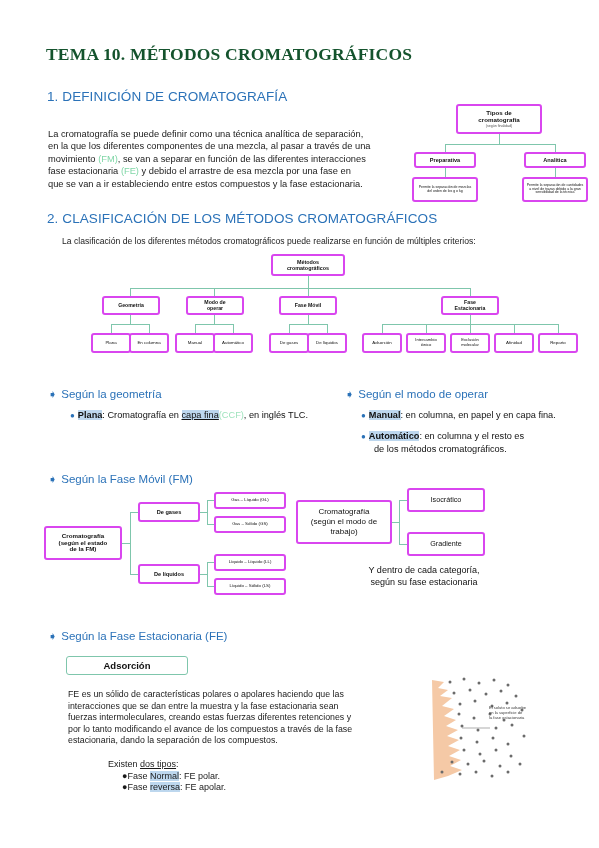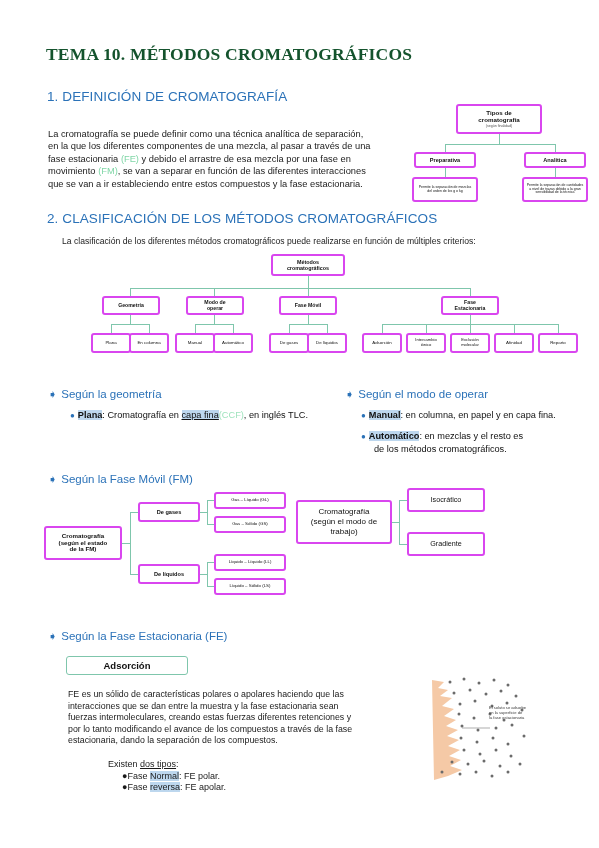--- a/index.html
+++ b/index.html
@@ -105,22 +105,22 @@
 
 <div class="page">
 
   <div class="doc-title">TEMA 10. MÉTODOS CROMATOGRÁFICOS</div>
 
   <div class="h2 s1">1. DEFINICIÓN DE CROMATOGRAFÍA</div>
 
   <div class="intro body-text">
     <div>La cromatografía se puede definir como una técnica analítica de separación,</div>
     <div>en la que los diferentes componentes de una mezcla, al pasar a través de una</div>
+    <div><span>movimiento </span><span class="green">(FM)</span><span>, se van a separar en función de las diferentes interacciones</span></div>
     <div><span>fase estacionaria </span><span class="green">(FE)</span><span> y debido el arrastre de esa mezcla por una fase en</span></div>
-    <div><span>movimiento </span><span class="green">(FM)</span><span>, se van a separar en función de las diferentes interacciones</span></div>
     <div>que se van a ir estableciendo entre estos compuestos y la fase estacionaria.</div>
   </div>
 
   <div id="d1">
     <div class="nb" style="left:44px;top:0px;width:86px;height:30px;font-size:6.2px;flex-direction:column;">
       <span>Tipos de</span>
       <span>cromatografía</span>
       <span class="sub">(según finalidad)</span>
     </div>
     <div class="ln v" style="left:87px;top:30px;height:10px;"></div>
@@ -210,21 +210,21 @@
   </div>
 
   <div class="arrow-head" style="position:absolute;left:345px;top:388px;text-align:center;">
     <span class="ar">➧</span><span>Según el modo de operar</span>
   </div>
   <div class="bullets" style="position:absolute;left:361px;top:409px;width:230px;">
     <div>
       <span class="b">●</span><span class="hl" style="font-weight:bold;">Manual</span><span>: en columna, en papel y en capa fina.</span>
     </div>
     <div style="margin-top:8px;">
-      <span class="b">●</span><span class="hl" style="font-weight:bold;">Automático</span><span>: en mezclas y el resto es</span>
+      <span class="b">●</span><span class="hl" style="font-weight:bold;">Automático</span><span>: en columna y el resto es</span>
       <div style="margin-left:13px;">de los métodos cromatográficos.</div>
     </div>
   </div>
 
   <div class="arrow-head" style="position:absolute;left:48px;top:473px;">
     <span class="ar">➧</span><span>Según la Fase Móvil (FM)</span>
   </div>
 
   <div id="d3">
     <div class="nb" style="left:0px;top:32px;width:78px;height:34px;font-size:6.2px;flex-direction:column;">
@@ -264,20 +264,24 @@
     </div>
     <div class="ln h" style="left:96px;top:36px;width:7px;"></div>
     <div class="ln v" style="left:103px;top:14px;height:44px;"></div>
     <div class="ln h" style="left:103px;top:14px;width:8px;"></div>
     <div class="ln h" style="left:103px;top:58px;width:8px;"></div>
 
     <div class="nb plain" style="left:111px;top:2px;width:78px;height:24px;font-size:7.2px;">Isocrático</div>
     <div class="nb plain" style="left:111px;top:46px;width:78px;height:24px;font-size:7.2px;">Gradiente</div>
   </div>
 
+  <div class="note-center">
+    <div>Y dentro de cada categoría,</div>
+    <div>según su fase estacionaria</div>
+  </div>
 
   <div class="arrow-head" style="position:absolute;left:48px;top:630px;text-align:center;">
     <span class="ar">➧</span><span>Según la Fase Estacionaria (FE)</span>
   </div>
 
   <div class="ads-box">Adsorción</div>
 
   <div class="fe-para">
     <div>FE es un sólido de características polares o apolares haciendo que las</div>
     <div>interacciones que se dan entre la muestra y la fase estacionaria sean</div>

